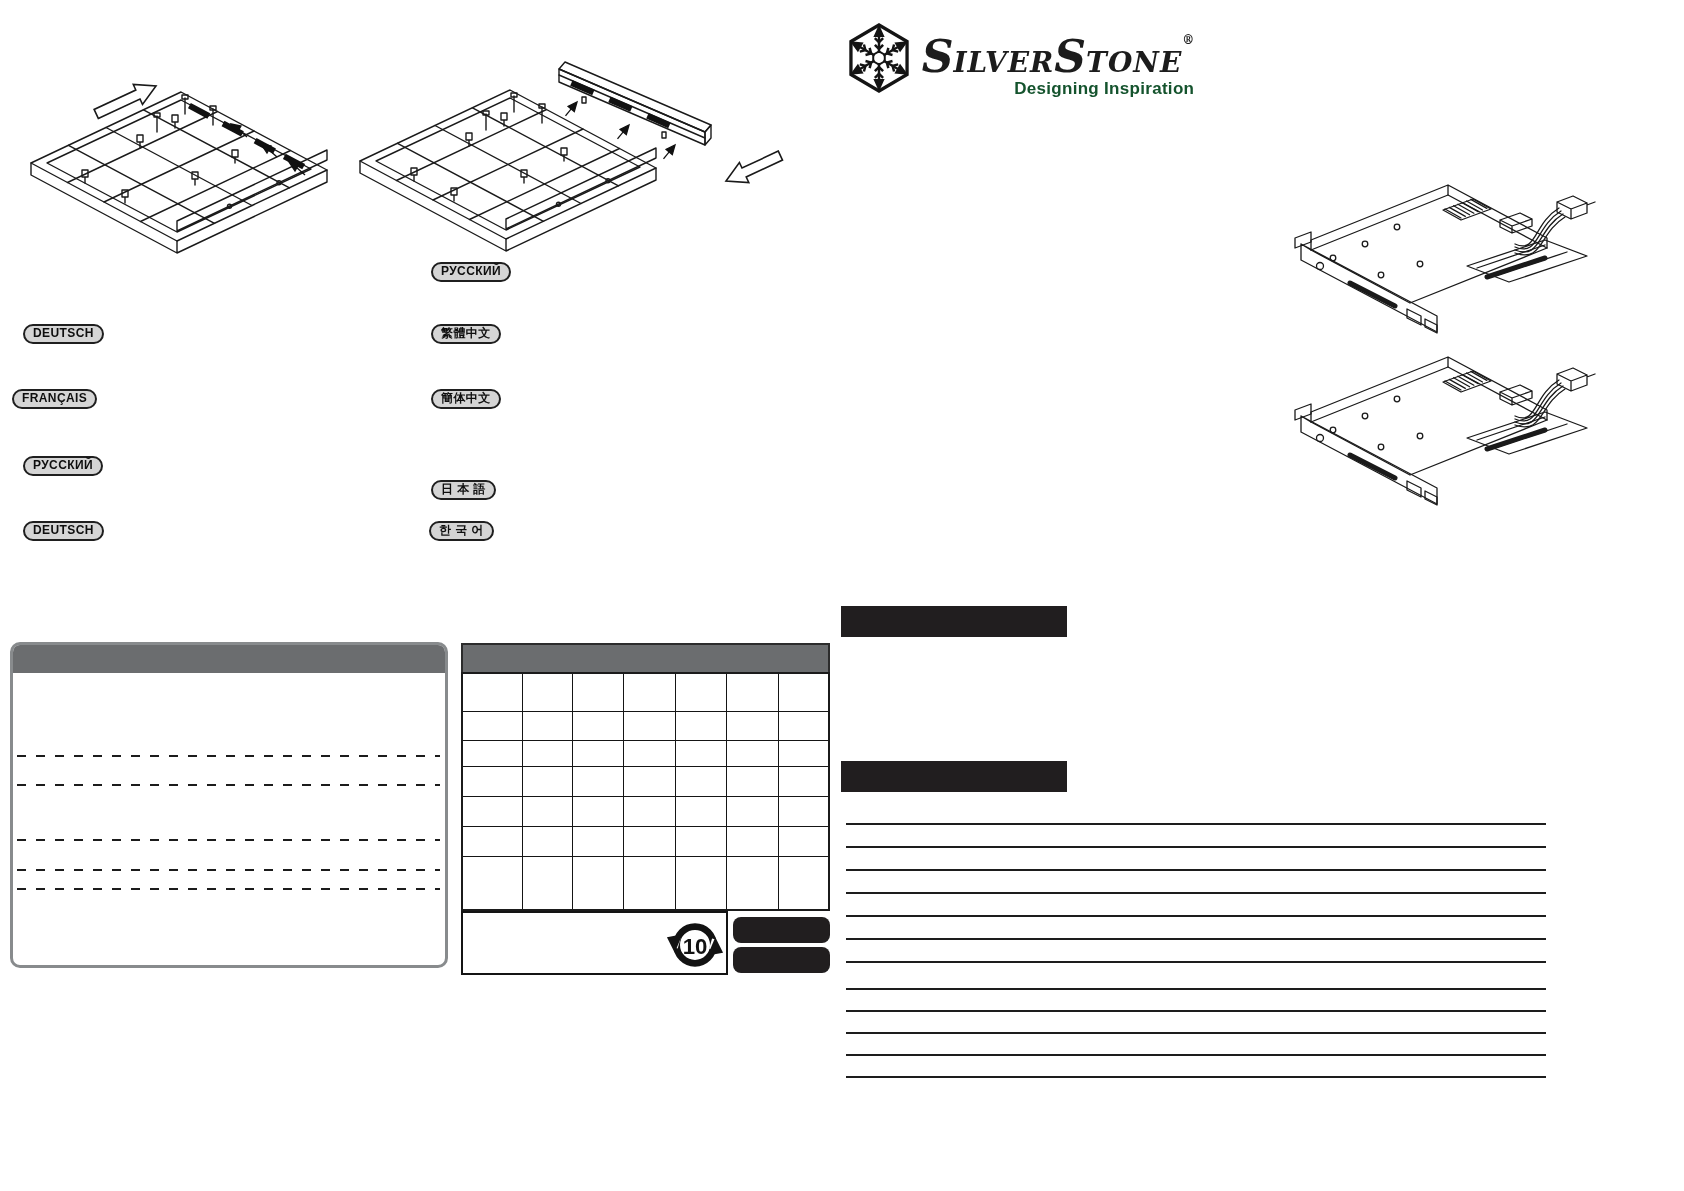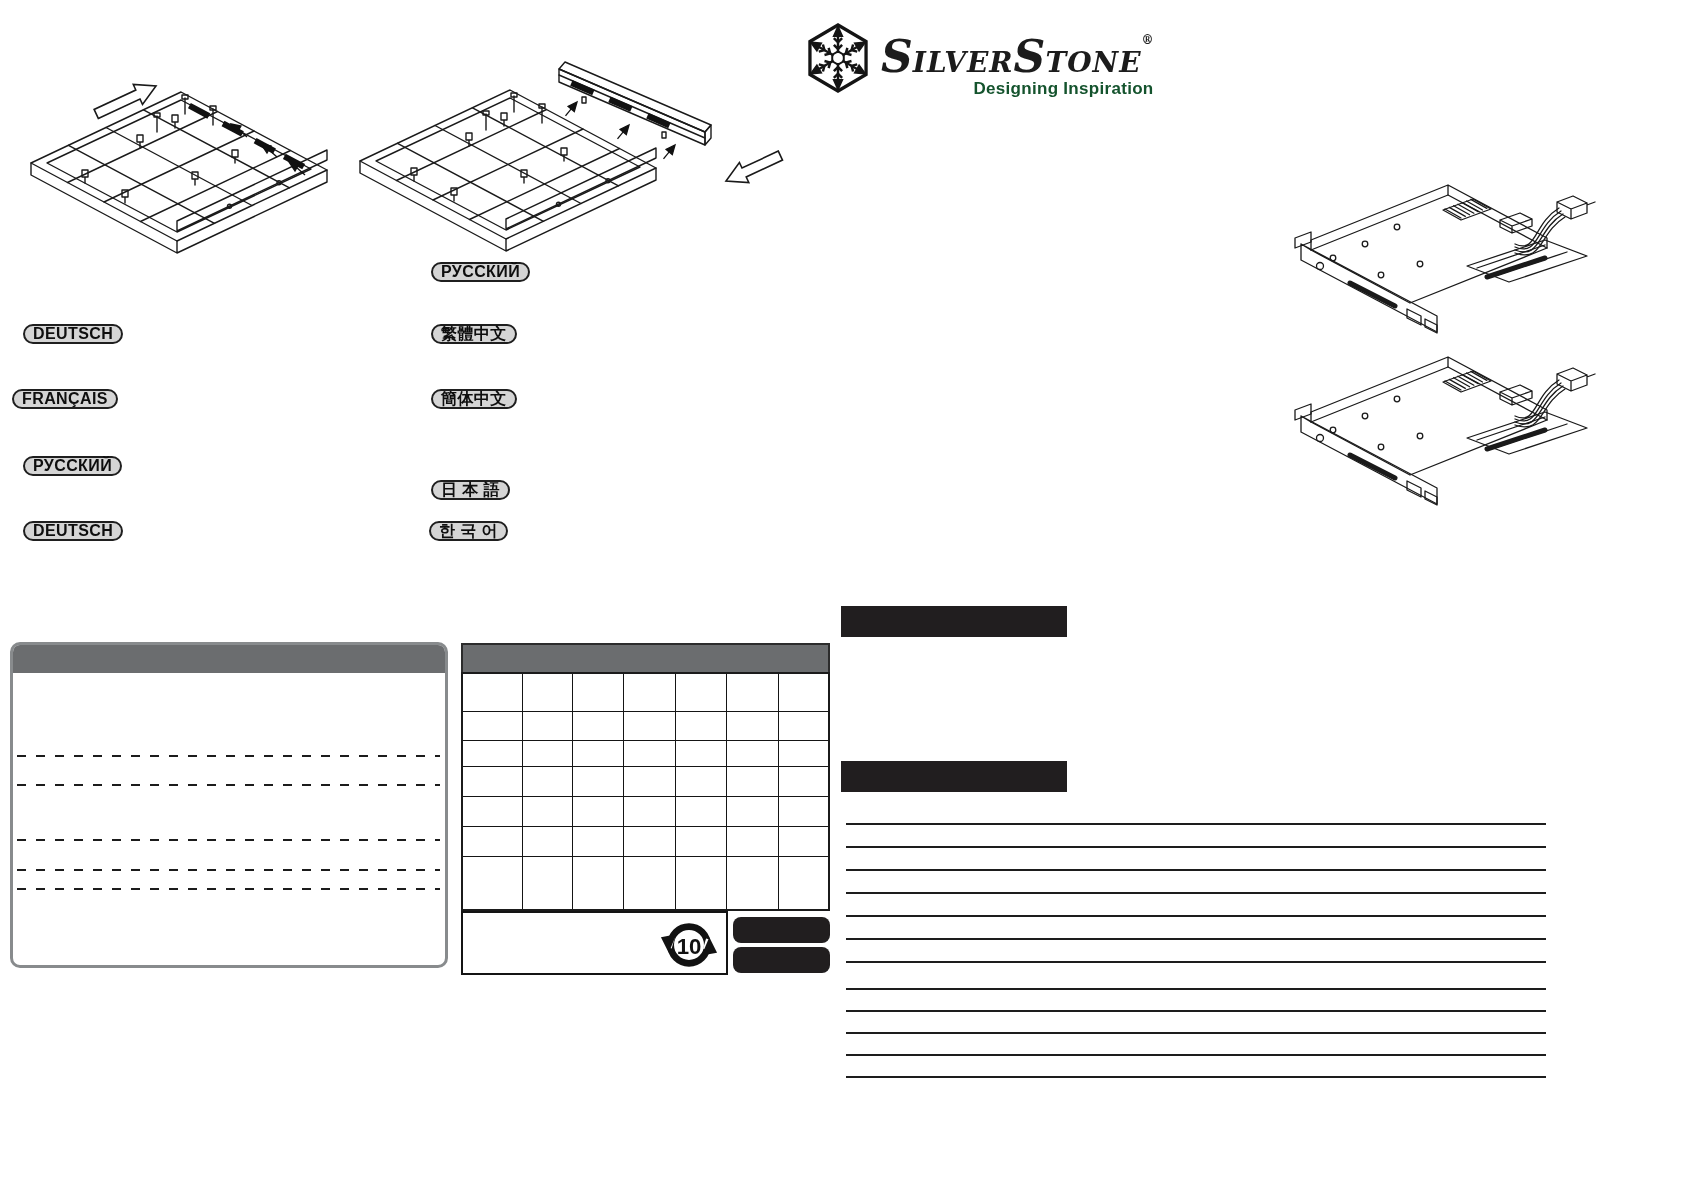--- a/index.html
+++ b/index.html
@@ -2,33 +2,33 @@
 <html><head>
 <meta charset="utf-8">
 <style>
   html,body{margin:0;padding:0;background:#fff;}
   #page{position:relative;width:1684px;height:1191px;background:#fff;overflow:hidden;
         font-family:"Liberation Sans",sans-serif;color:#111;}
   svg{position:absolute;overflow:visible;}
   .lineart{stroke:#1a1a1a;stroke-width:1.4;fill:none;stroke-linejoin:round;stroke-linecap:round;}
 
   
-  .brand{position:absolute;left:805px;top:20px;width:430px;display:flex;gap:10px;align-items:flex-start;}
+  .brand{position:absolute;left:805px;top:20px;width:430px;display:flex;gap:10px;align-items:flex-start;justify-content:center;}
   .snowflake{position:static;width:66px;height:76px;flex:0 0 auto;}
   .wordmark-wrap{display:flex;flex-direction:column;}
   .wordmark{font-family:"DejaVu Serif","Liberation Serif",serif;font-style:italic;font-weight:bold;
             color:#1c1c1c;white-space:nowrap;line-height:1;margin-top:14px;}
   .wordmark .cap{font-size:44px;}
   .wordmark .mid{font-size:28px;letter-spacing:1px;}
   .wordmark .reg{font-size:12px;vertical-align:28px;font-style:normal;}
   .tagline{font-weight:bold;font-size:17px;letter-spacing:.3px;text-align:right;margin-top:0px;color:#14532d;}
 
   
   .pill{position:absolute;background:#d5d5d5;border:2px solid #1f1f1f;border-radius:10px;
-        font-weight:bold;font-size:16px;line-height:13px;padding:1px 8px 2px;color:#0e0e0e;
+        font-weight:bold;font-size:12px;line-height:13px;padding:1px 8px 2px;color:#0e0e0e;
         letter-spacing:.4px;white-space:nowrap;}
 
   
   .notes-box{position:absolute;left:10px;top:642px;width:438px;height:326px;border:3px solid #888b8d;
              border-radius:10px;box-sizing:border-box;background:#fff;overflow:hidden;}
   .notes-header{height:28px;background:#6b6d6f;}
   .notes-lines{position:absolute;left:0;top:0;right:0;bottom:0;}
   .dash-line{position:absolute;left:4px;right:5px;height:2px;
              background:repeating-linear-gradient(90deg,#1c1c1c 0 9px,transparent 9px 19px);}
 
@@ -38,21 +38,21 @@
                border:2px solid #2c2c2c;border-bottom:none;box-sizing:border-box;}
   .spec-grid{position:absolute;left:0;top:29px;width:369px;height:239px;box-sizing:border-box;
              border:2.5px solid #1b1b1b;display:grid;
              grid-template-columns:60px 50px 51px 52px 51px 52px 1fr;
              grid-template-rows:38px 29px 26px 30px 30px 30px 27px 1fr;background:#fff;}
   .spec-cell{border-right:1.6px solid #151515;border-bottom:1.6px solid #151515;}
   .spec-cell:nth-child(7n){border-right:none;}
   .spec-cell:nth-child(n+43){border-bottom:none;}
   .epup-box{position:absolute;left:0;top:268px;width:267px;height:64px;border:2.5px solid #141414;
             box-sizing:border-box;background:#fff;display:flex;justify-content:flex-end;align-items:center;
-            padding-right:8px;}
+            padding-right:2px;}
   .epup-box svg{position:static;}
   .chip{position:absolute;left:272px;width:97px;height:26px;background:#211e1f;border-radius:8px;}
 
   
   .redact-bar{position:absolute;left:841px;width:226px;height:31px;background:#211e1f;}
 
   
   .ruled{position:absolute;left:846px;top:818px;width:700px;height:270px;}
   .rule-line{position:absolute;left:0;width:100%;height:2px;background:#1d1d1d;}
 </style>

